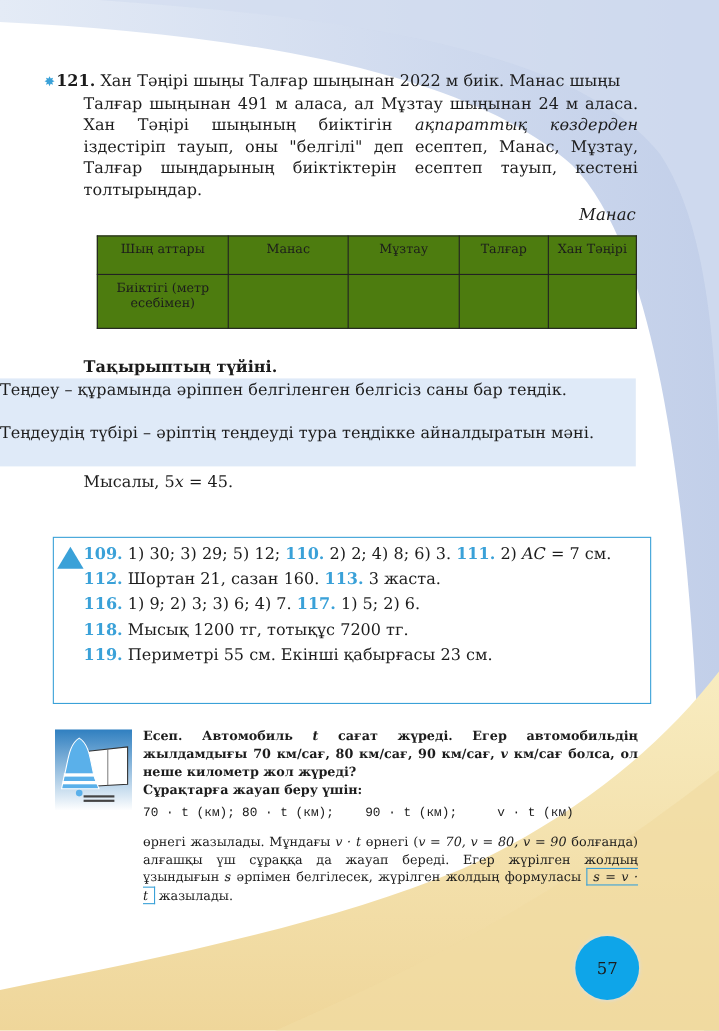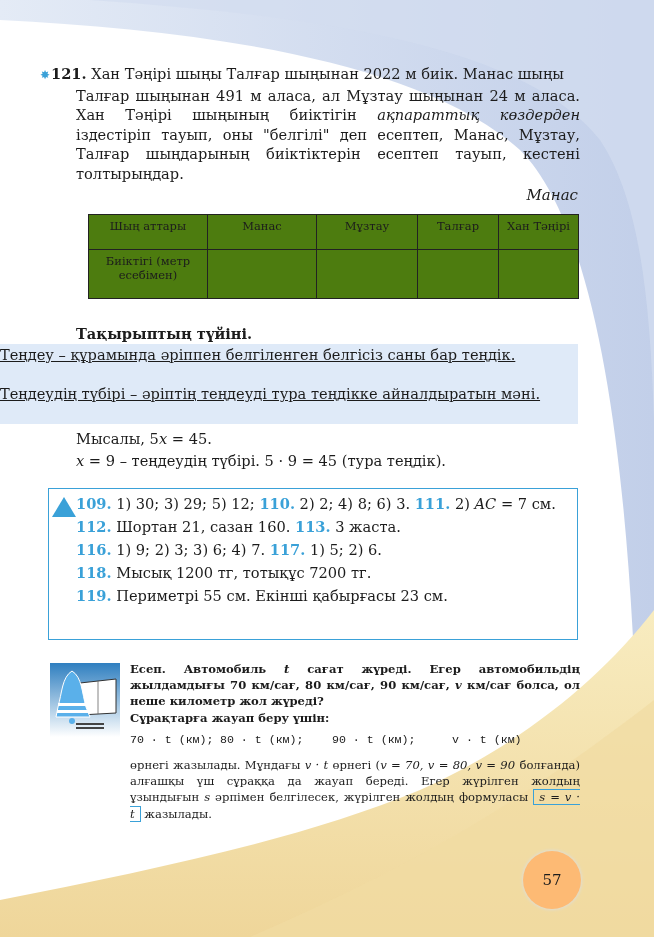--- a/index.html
+++ b/index.html
@@ -17,36 +17,36 @@
   #ex121 .star { color:#3aa1d8; font-size:12px; margin-right:1px; }
   #kesteLabel { right:76px; top:186px; font-style:italic; font-size:15px; }
   table#heights { position:absolute; left:88px; top:214px; width:491px; border-collapse:collapse; z-index:1;
      font-size:11.5px; background:#4d7c0f; }
   table#heights td { border:1.3px solid #222; text-align:center; vertical-align:top; padding:4px 4px; }
   table#heights tr.h td { height:26px; }
   table#heights tr.r td { height:40px; }
   
   #sumTitle { left:76px; top:325px; font-weight:bold; font-size:14.6px; }
   .band { position:absolute; left:0; width:578px; background:#dfeaf8; z-index:1; }
-  .bandtxt { position:absolute; left:0; width:578px; z-index:2; text-align:justify; font-size:14.6px; line-height:19.6px;text-decoration:underline; }
+  .bandtxt { position:absolute; left:0; width:578px; z-index:2; text-align:justify; font-size:14.6px; line-height:19.6px; }
   .bandtxt .in { padding-left:76px; }
   #example { left:76px; top:428px; font-size:14.6px; line-height:22px; }
   
-  #answers { position:absolute; left:48px; top:488px; width:528px; height:150px; border:1.3px solid #3aa1d8; background:#fff; z-index:1; }
+  #answers { position:absolute; left:48px; top:488px; width:528px; height:150px; border:1.3px solid #3aa1d8; background:#fff; z-index:1;padding-left:14px; }
   #answers .line { position:absolute; left:27px; font-size:14.6px; white-space:nowrap; }
   #answers .num { color:#3aa1d8; font-weight:bold; }
   #tri { position:absolute; left:3px; top:8px; width:0; height:0; border-left:12px solid transparent; border-right:12px solid transparent; border-bottom:20px solid #3aa1d8; }
   
   #esepIcon { left:50px; top:663px; width:70px; height:74px; }
   #esep { left:130px; top:661px; width:450px; font-size:11.6px; line-height:16.2px; text-align:justify;font-weight:bold; }
   #exprs { left:130px; top:733px; font-size:11.6px; white-space:nowrap;font-family:Liberation Mono, monospace; }
   #exprs span { display:inline-block; }
   #esep2 { left:130px; top:757px; width:450px; font-size:11.6px; line-height:16.2px; text-align:justify; }
   .formula { border:1.2px solid #3aa1d8; padding:0 5px; font-style:italic; }
-  #pageNum { left:523px; top:851px; width:58px; height:58px; border-radius:50%; background:#fdba74;
+  #pageNum { left:523px; top:851px; width:58px; height:58px; border-radius:50%; background:#0ea5e9;
      box-shadow:0 0 3px 1px #e0ddd2; display:flex; align-items:center; justify-content:center; font-size:15px; }
 </style>
 </head>
 <body>
 
 <svg class="bg" width="654" height="937" viewBox="0 0 654 937">
   <defs>
     <linearGradient id="gtop" x1="0" y1="0" x2="1" y2="0">
       <stop offset="0" stop-color="#e4ebf6"></stop>
         <stop offset="1" stop-color="#c2cfe9"></stop>
@@ -99,21 +99,20 @@
 <div class="band" style="top:344px;height:80px;"></div>
 <div class="bandtxt" style="top:345px;">
     <div class="in" style="text-indent:0;margin-left:-76px;padding-left:76px;">Теңдеу – құрамында әріппен белгіленген белгісіз саны бар теңдік.</div>
   </div>
 <div class="bandtxt" style="top:384px;">
     <div class="in" style="margin-left:-76px;padding-left:76px;">Теңдеудің түбірі – әріптің теңдеуді тура теңдікке айналдыратын мәні.</div>
   </div>
 
 <div id="example" class="layer">
   <div><span>Мысалы, 5</span><i class="v">x</i><span> = 45.</span></div>
-  <div><i class="v">x</i><span> = 9 – теңдеудің түбірі. 5 · 9 = 45 (тура теңдік).</span></div>
 </div>
 
 <div id="answers">
   <div id="tri"></div>
   <div class="line" style="top:6px">
     <span class="num">109.</span><span> 1) 30; 3) 29; 5) 12; </span><span class="num">110.</span><span> 2) 2; 4) 8; 6) 3. </span><span class="num">111.</span><span> 2) </span><i>AC</i><span> = 7 см.</span>
   </div>
   <div class="line" style="top:29px">
     <span class="num">112.</span><span> Шортан 21, сазан 160. </span><span class="num">113.</span><span> 3 жаста.</span>
   </div>

